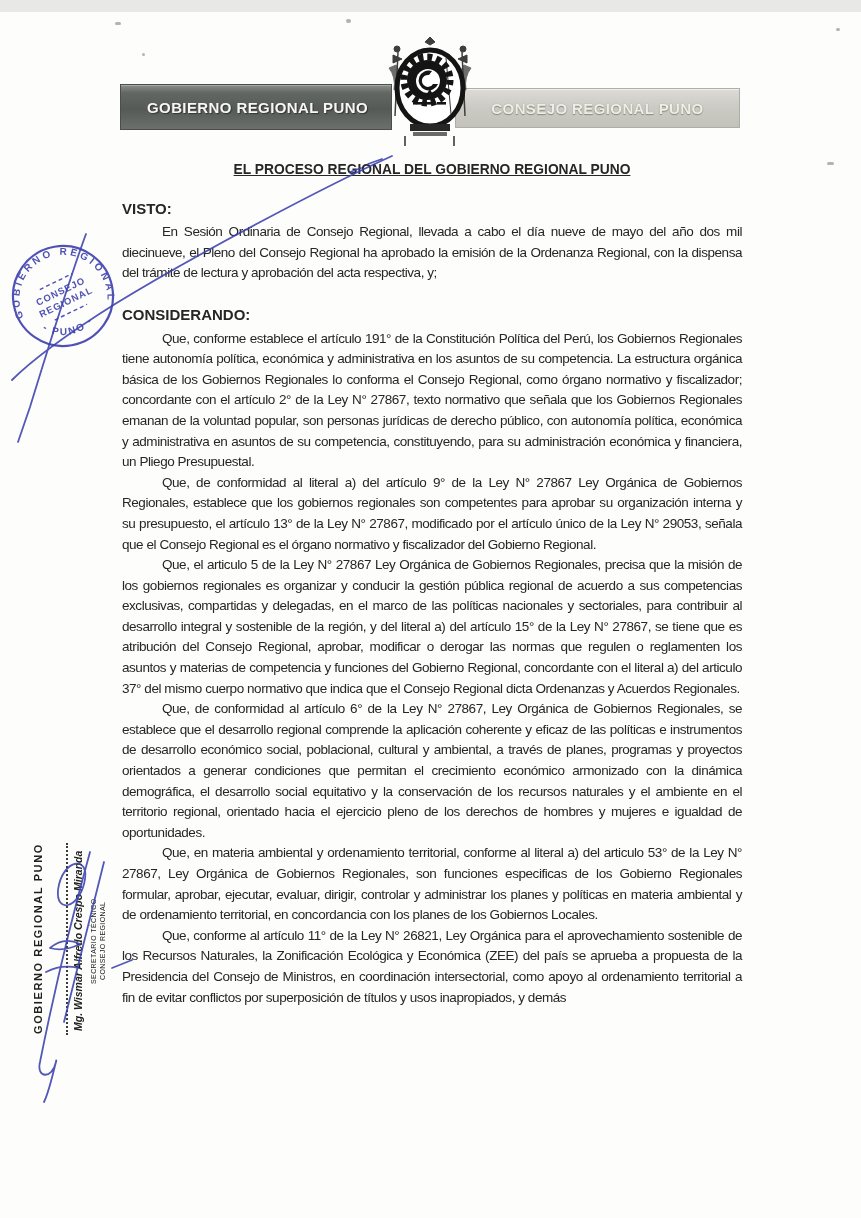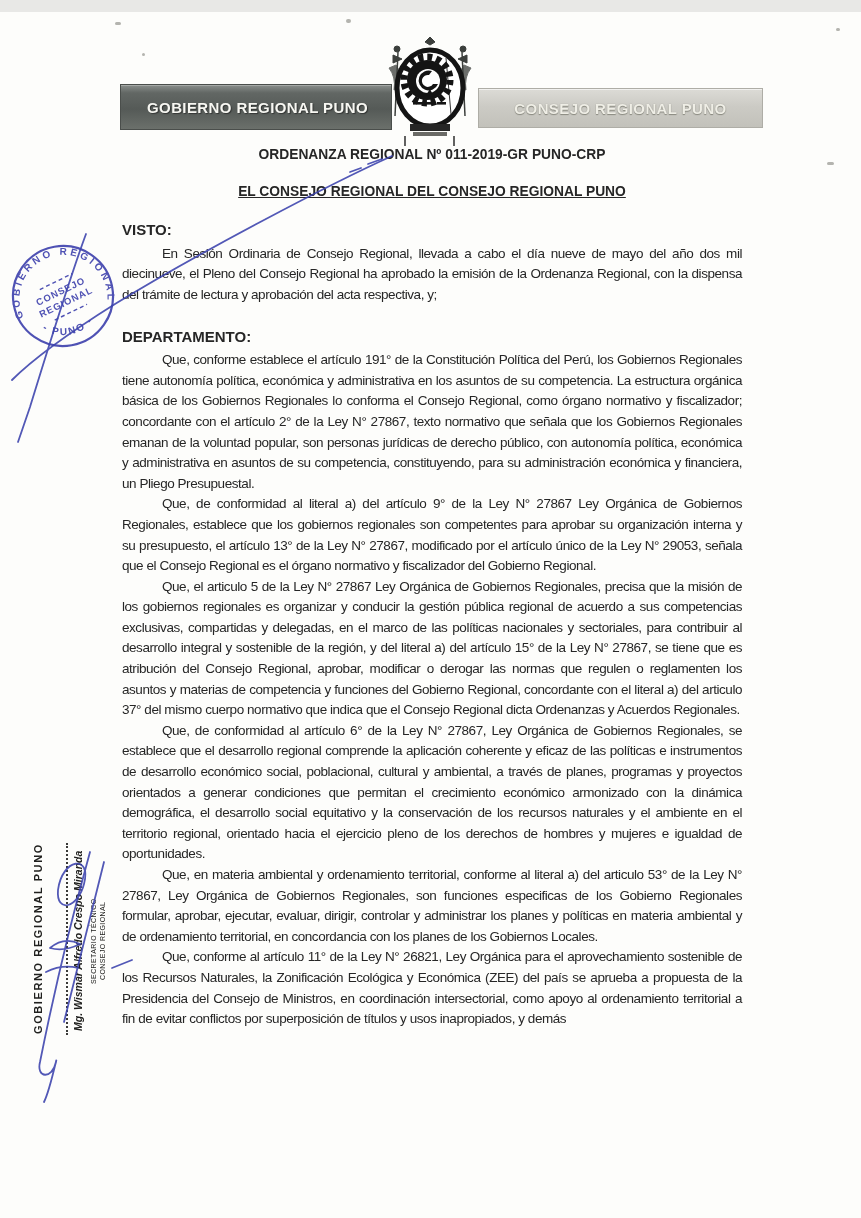--- a/index.html
+++ b/index.html
@@ -15,21 +15,21 @@
     left:120px; top:72px; width:272px; height:46px;
     background:linear-gradient(180deg,#8a8f8c 0%,#626764 18%,#555a57 55%,#6b706b 100%);
     border:1px solid #4a4e4b; box-shadow:inset 0 1px 0 rgba(255,255,255,.25);
     padding-left:26px;
   }
   .banner-left .banner-text {
     color:#f7f7f2; font-weight:bold; font-size:15px; letter-spacing:.4px;
     text-shadow:1px 1px 1px rgba(20,20,20,.55);
   }
   .banner-right {
-    left:478px; top:76px; width:285px; height:40px;
+    left:455px; top:76px; width:285px; height:40px;
     background:linear-gradient(180deg,#dcdbd6 0%,#cccbc5 45%,#c2c1ba 100%);
     border:1px solid #aeada6; box-shadow:inset 0 1px 0 rgba(255,255,255,.6);
     justify-content:center;
   }
   .banner-right .banner-text {
     color:#efeee6; font-weight:bold; font-size:15px; letter-spacing:.4px;
     text-shadow:0 1px 1px rgba(130,130,120,.9), 0 0 1px rgba(130,130,120,.7);
   }
   .emblem { position:absolute; left:383px; top:24px; width:94px; height:114px; z-index:3; }
   
@@ -102,30 +102,29 @@
       <rect x="42" y="66" width="9" height="2.6"></rect>
       <rect x="54" y="66" width="9" height="2.6"></rect>
     </g>
     <rect x="27" y="88" width="40" height="7" fill="#262626"></rect>
     <rect x="30" y="96" width="34" height="4" fill="#6a6a66"></rect>
     <line x1="22" y1="100" x2="22" y2="110" stroke="#3a3a3a" stroke-width="1.6"></line>
     <line x1="71" y1="100" x2="71" y2="110" stroke="#3a3a3a" stroke-width="1.6"></line>
   </svg>
 
   <div class="content">
-    <div class="center doc-title">ORDENANZA REGIONAL Nº 011-2019-GR PUNO-CRP</div>
     <div class="center doc-subtitle-wrap">
     </div>
-    <div class="center council-heading">EL CONSEJO REGIONAL DEL CONSEJO REGIONAL PUNO</div>
+    <div class="center council-heading">EL PROCESO REGIONAL DEL GOBIERNO REGIONAL PUNO</div>
 
     <div class="section-label">VISTO:</div>
     <div class="para">En Sesión Ordinaria de Consejo Regional, llevada a cabo el día nueve de mayo del año dos mil diecinueve, el Pleno del Consejo Regional ha aprobado la emisión de la Ordenanza Regional, con la dispensa del trámite de lectura y aprobación del acta respectiva, y;</div>
     <div class="gap"></div>
 
-    <div class="section-label">DEPARTAMENTO:</div>
+    <div class="section-label">CONSIDERANDO:</div>
     <div class="para">Que, conforme establece el artículo 191° de la Constitución Política del Perú, los Gobiernos Regionales tiene autonomía política, económica y administrativa en los asuntos de su competencia. La estructura orgánica básica de los Gobiernos Regionales lo conforma el Consejo Regional, como órgano normativo y fiscalizador; concordante con el artículo 2° de la Ley N° 27867, texto normativo que señala que los Gobiernos Regionales emanan de la voluntad popular, son personas jurídicas de derecho público, con autonomía política, económica y administrativa en asuntos de su competencia, constituyendo, para su administración económica y financiera, un Pliego Presupuestal.</div>
     <div class="para">Que, de conformidad al literal a) del artículo 9° de la Ley N° 27867 Ley Orgánica de Gobiernos Regionales, establece que los gobiernos regionales son competentes para aprobar su organización interna y su presupuesto, el artículo 13° de la Ley N° 27867, modificado por el artículo único de la Ley N° 29053, señala que el Consejo Regional es el órgano normativo y fiscalizador del Gobierno Regional.</div>
     <div class="para">Que, el articulo 5 de la Ley N° 27867 Ley Orgánica de Gobiernos Regionales, precisa que la misión de los gobiernos regionales es organizar y conducir la gestión pública regional de acuerdo a sus competencias exclusivas, compartidas y delegadas, en el marco de las políticas nacionales y sectoriales, para contribuir al desarrollo integral y sostenible de la región, y del literal a) del artículo 15° de la Ley N° 27867, se tiene que es atribución del Consejo Regional, aprobar, modificar o derogar las normas que regulen o reglamenten los asuntos y materias de competencia y funciones del Gobierno Regional, concordante con el literal a) del articulo 37° del mismo cuerpo normativo que indica que el Consejo Regional dicta Ordenanzas y Acuerdos Regionales.</div>
     <div class="para">Que, de conformidad al artículo 6° de la Ley N° 27867, Ley Orgánica de Gobiernos Regionales, se establece que el desarrollo regional comprende la aplicación coherente y eficaz de las políticas e instrumentos de desarrollo económico social, poblacional, cultural y ambiental, a través de planes, programas y proyectos orientados a generar condiciones que permitan el crecimiento económico armonizado con la dinámica demográfica, el desarrollo social equitativo y la conservación de los  recursos naturales y el ambiente en el territorio regional, orientado hacia el ejercicio pleno de los derechos de hombres y mujeres e igualdad de oportunidades.</div>
     <div class="para">Que, en materia ambiental y ordenamiento territorial, conforme al literal a) del articulo 53° de la Ley N° 27867, Ley Orgánica de Gobiernos Regionales, son funciones especificas de los Gobierno Regionales formular, aprobar, ejecutar, evaluar, dirigir, controlar y administrar los planes y políticas en materia ambiental y de ordenamiento territorial, en concordancia con los planes de los Gobiernos Locales.</div>
     <div class="para">Que, conforme al artículo 11° de la Ley N° 26821, Ley Orgánica para el aprovechamiento sostenible de los Recursos Naturales, la Zonificación Ecológica y Económica (ZEE) del país se aprueba a propuesta de la Presidencia del Consejo de Ministros, en coordinación intersectorial, como apoyo al ordenamiento territorial a fin de evitar conflictos por superposición de títulos y usos inapropiados, y demás</div>
   </div>
 
   <svg class="stamp" viewBox="0 0 116 118">
     <defs>

